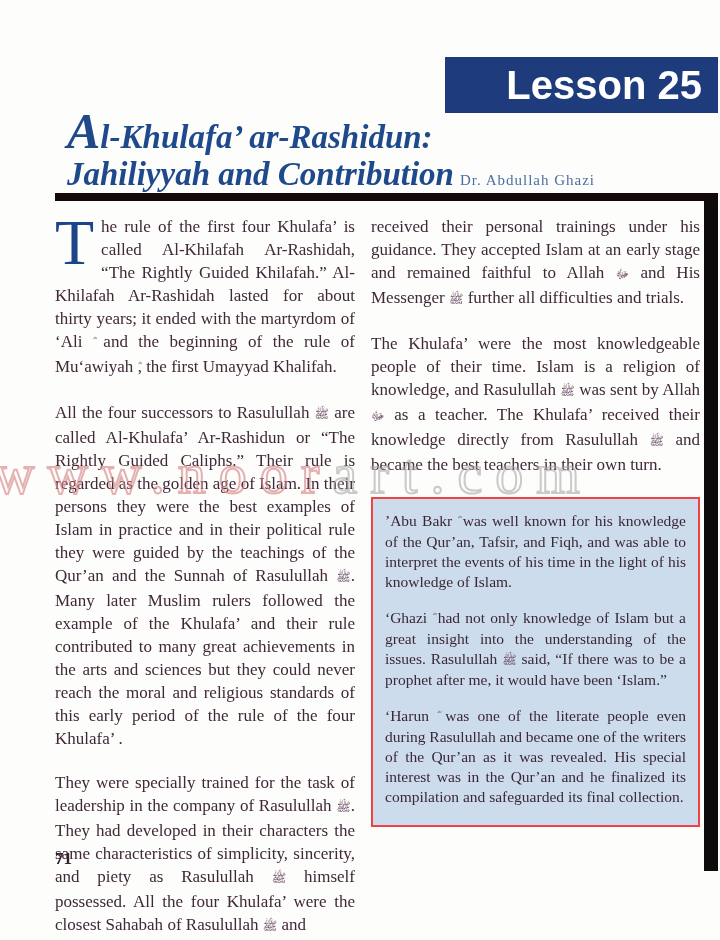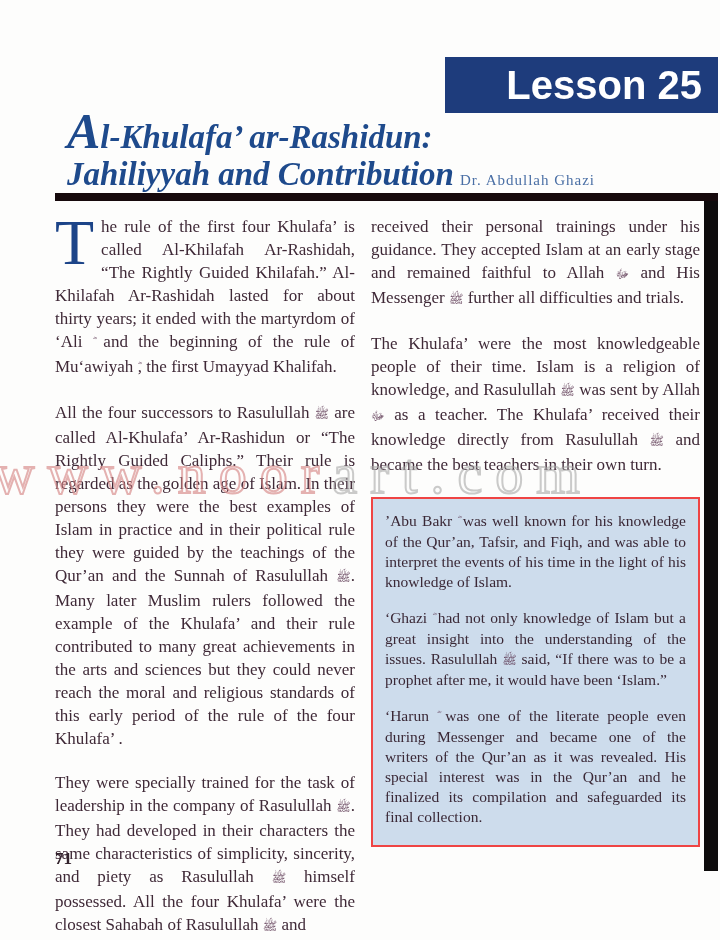--- a/index.html
+++ b/index.html
@@ -70,21 +70,21 @@
       <p><span class="dropcap">T</span><span><span class="seg-n">he rule of the first four </span><span class="seg-i">Khulafa’</span><span class="seg-n"> is called </span><span class="seg-i">Al-Khilafah Ar-Rashidah</span><span class="seg-n">, “The Rightly Guided </span><span class="seg-i">Khilafah</span><span class="seg-n">.” </span><span class="seg-i">Al-Khilafah Ar-Rashidah</span><span class="seg-n"> lasted for about thirty years; it ended with the martyrdom of ‘Ali </span><span class="seg-s">ؓ</span><span class="seg-n"> and the beginning of the rule of Mu‘awiyah </span><span class="seg-s">ؓ</span><span class="seg-n">, the first </span><span class="seg-i">Umayyad Khalifah</span><span class="seg-n">.</span></span></p>
       <p><span class="seg-n">All the four successors to Rasulullah </span><span class="seg-s">ﷺ</span><span class="seg-n"> are called </span><span class="seg-i">Al-Khulafa’ Ar-Rashidun</span><span class="seg-n"> or “The Rightly Guided Caliphs.” Their rule is regarded as the golden age of Islam. In their persons they were the best examples of Islam in practice and in their political rule they were guided by the teachings of the Qur’an and the </span><span class="seg-i">Sunnah</span><span class="seg-n"> of Rasulullah </span><span class="seg-s">ﷺ</span><span class="seg-n">. Many later Muslim rulers followed the example of the </span><span class="seg-i">Khulafa’</span><span class="seg-n"> and their rule contributed to many great achievements in the arts and sciences but they could never reach the moral and religious standards of this early period of the rule of the four </span><span class="seg-i">Khulafa’</span><span class="seg-n"> .</span></p>
       <p><span class="seg-n">They were specially trained for the task of leadership in the company of Rasulullah </span><span class="seg-s">ﷺ</span><span class="seg-n">. They had developed in their characters the same characteristics of simplicity, sincerity, and piety as Rasulullah </span><span class="seg-s">ﷺ</span><span class="seg-n"> himself possessed.  All the four </span><span class="seg-i">Khulafa’</span><span class="seg-n"> were the closest </span><span class="seg-i">Sahabah</span><span class="seg-n"> of Rasulullah </span><span class="seg-s">ﷺ</span><span class="seg-n"> and</span></p>
     </div>
     <div class="col col-right">
       <p><span class="seg-n">received their personal trainings under his guidance.  They accepted Islam at an early stage and remained faithful to Allah </span><span class="seg-s">ﷻ</span><span class="seg-n"> and His Messenger </span><span class="seg-s">ﷺ</span><span class="seg-n"> further all difficulties and trials.</span></p>
       <p><span class="seg-n">The </span><span class="seg-i">Khulafa’</span><span class="seg-n"> were the most knowledgeable people of their time.  Islam is a religion of knowledge, and Rasulullah </span><span class="seg-s">ﷺ</span><span class="seg-n"> was sent by Allah </span><span class="seg-s">ﷻ</span><span class="seg-n"> as a teacher. The </span><span class="seg-i">Khulafa’</span><span class="seg-n"> received their knowledge directly from Rasulullah </span><span class="seg-s">ﷺ</span><span class="seg-n"> and became the best teachers in their own turn.</span></p>
       <div class="infobox">
         <p><span class="seg-n">’Abu Bakr </span><span class="seg-s">ؓ</span><span class="seg-n"> was well known for his knowledge of the Qur’an, </span><span class="seg-i">Tafsir, and Fiqh</span><span class="seg-n">,  and was able to interpret the events of his time in the light of his knowledge of Islam.</span></p>
         <p><span class="seg-n">‘Ghazi </span><span class="seg-s">ؓ</span><span class="seg-n"> had not only knowledge of Islam but a great insight into the understanding of the issues.  Rasulullah </span><span class="seg-s">ﷺ</span><span class="seg-n"> said, “If there was to be a prophet after me, it would have been ‘Islam.”</span></p>
-        <p><span class="seg-n">‘Harun </span><span class="seg-s">ؓ</span><span class="seg-n"> was one of the literate people even during </span><span class="seg-i">Messenger</span><span class="seg-n"> and became one of the writers of the Qur’an  as it was revealed.  His special interest was in the Qur’an and he finalized its compilation and safeguarded its final collection.</span></p>
+        <p><span class="seg-n">‘Harun </span><span class="seg-s">ؓ</span><span class="seg-n"> was one of the literate people even during </span><span class="seg-i">Rasulullah</span><span class="seg-n"> and became one of the writers of the Qur’an  as it was revealed.  His special interest was in the Qur’an and he finalized its compilation and safeguarded its final collection.</span></p>
       </div>
     </div>
   </div>
 
   <div class="watermark"><span class="wm-left">www.noor</span><span class="wm-right">art.com</span></div>
 
   <div class="pagenum">71</div>
 
 </div>
 

